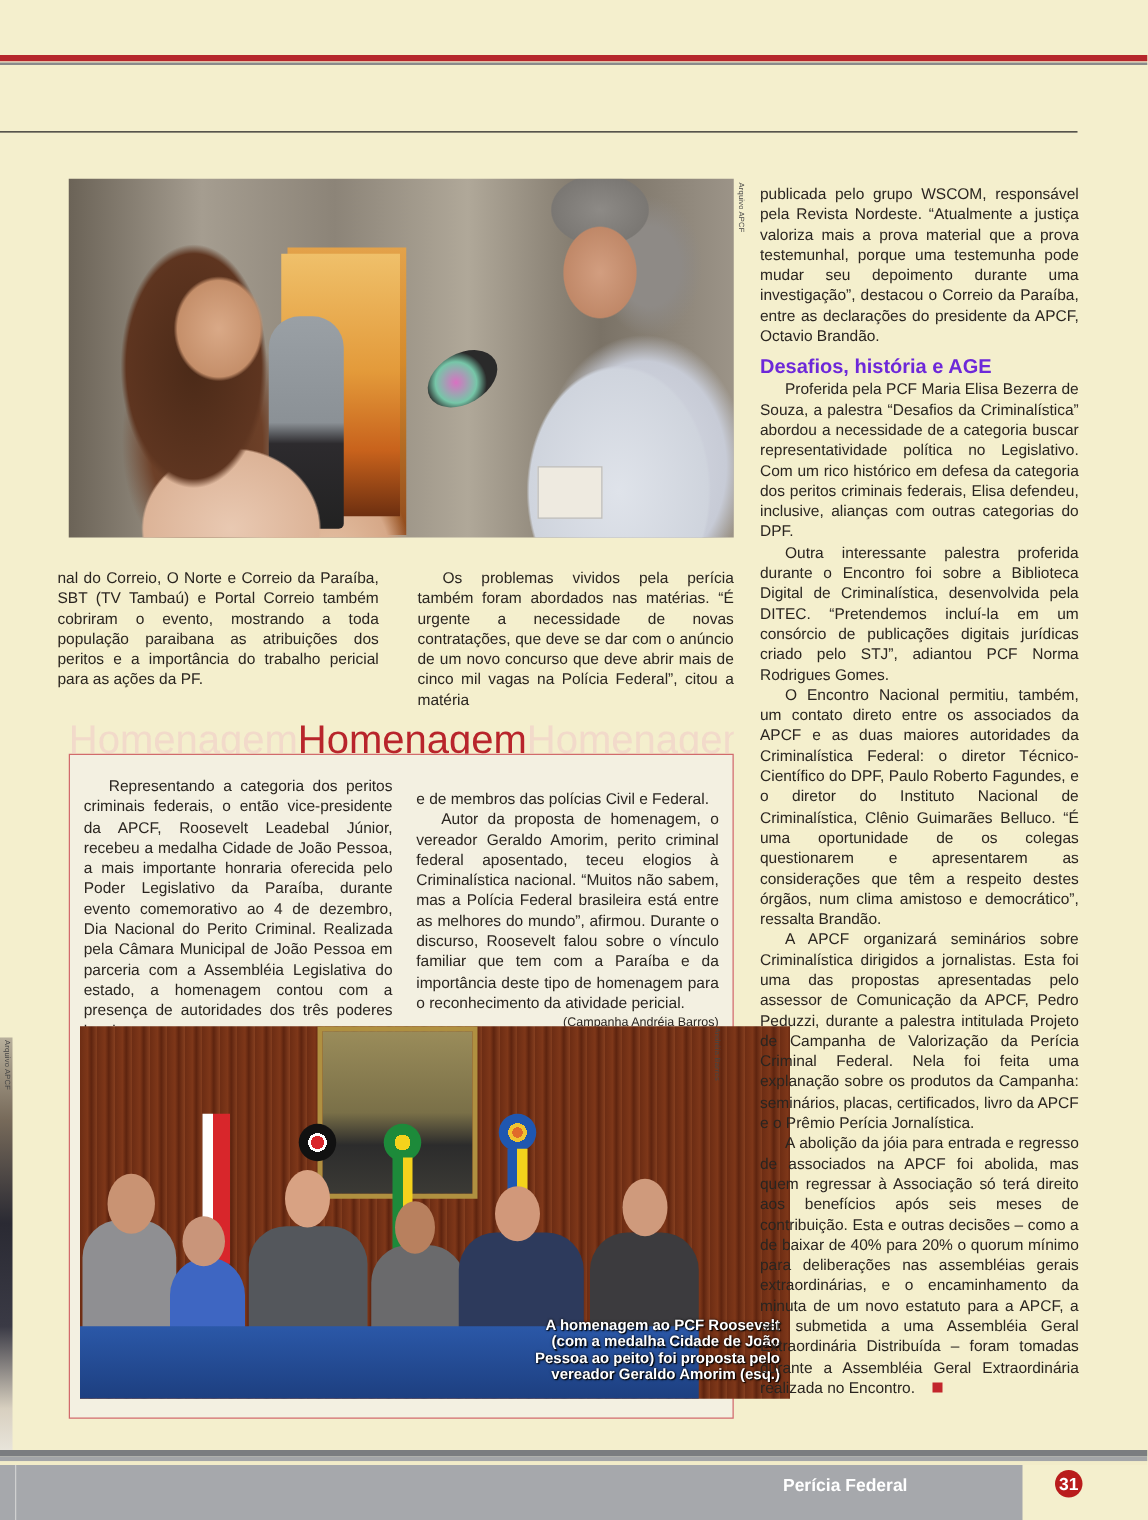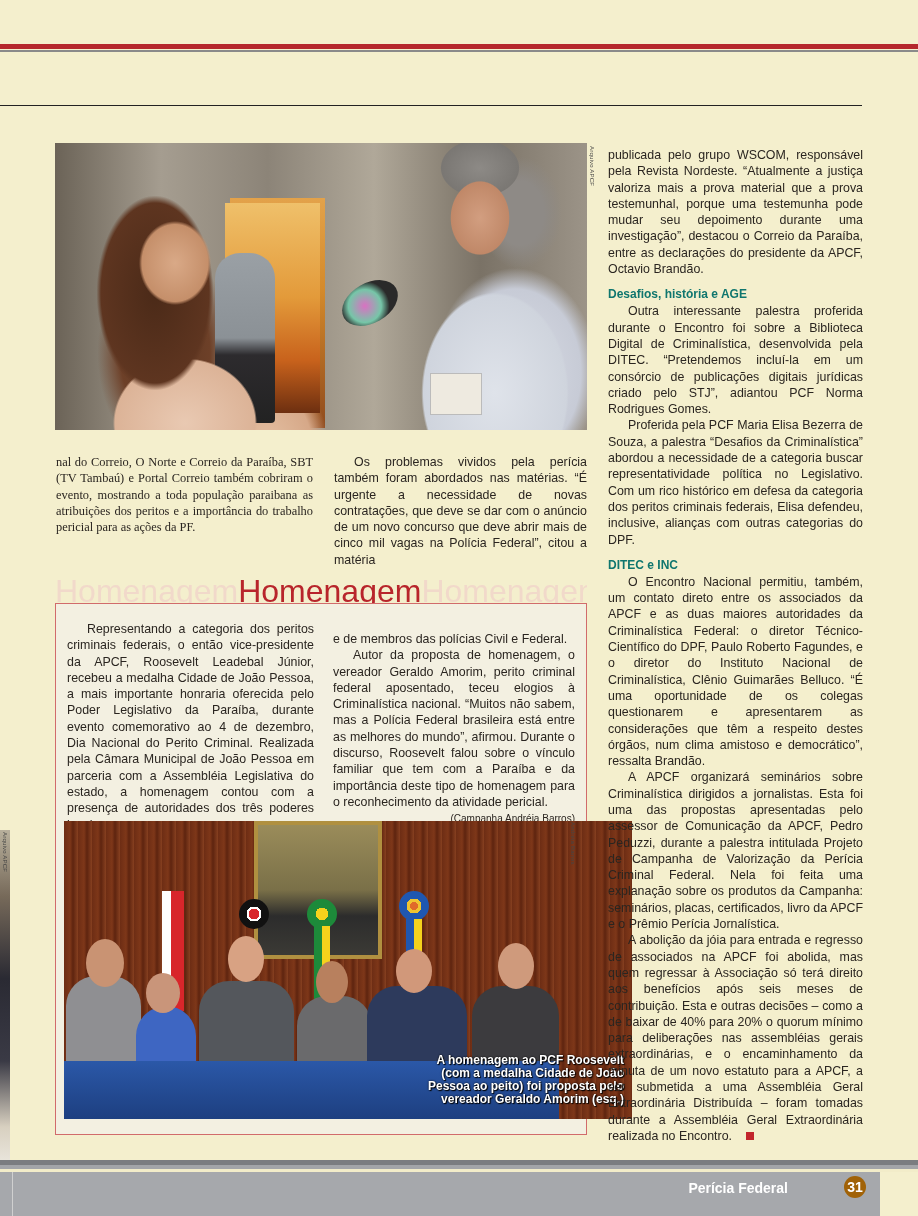--- a/index.html
+++ b/index.html
@@ -41,23 +41,23 @@
 
   .caption-overlay { position:absolute; color:#fff; font-weight:bold; font-size:12px; line-height:13px;
     text-shadow:0 0 2px #000, 1px 1px 1px #000; }
   .photo-top .caption-overlay { left:13px; top:224px; width:170px; }
 
   .credit { position:absolute; font-size:6px; color:#444; writing-mode:vertical-rl; letter-spacing:0.2px; }
 
   .col { position:absolute; font-size:12.4px; line-height:16.3px; text-align:justify; color:#2a2520; }
   .col p { margin:0; text-indent:0; }
   .col p.ind { text-indent:20px; }
-  .col h3 { margin:8px 0 0 0; font-size:12px; line-height:18px; color:#0f766e; font-weight:bold; }
+  .col h3 { margin:8px 0 0 0; font-size:16px; line-height:18px; color:#6d28d9; font-weight:bold; }
 
-  .col-left-a { left:56px; top:454px; width:257px;font-family:Liberation Serif, serif; }
+  .col-left-a { left:46px; top:454px; width:257px; }
   .col-left-b { left:334px; top:454px; width:253px; }
 
   .col-right { left:608px; top:147px; width:255px; }
   .col-right h3:first-child { margin-top:0; }
 
   .homenagem-title { position:absolute; left:55px; top:574px; width:532px; height:34px; white-space:nowrap;
     font-size:32px; line-height:34px; overflow:hidden; }
   .homenagem-title .ghost { color:#f0c8c8; opacity:0.55; }
   .homenagem-title .main { color:#b8252b; }
 
@@ -79,24 +79,24 @@
   .photo-bottom .caption-overlay { right:8px; top:233px; width:200px; text-align:right; }
 
   .end-mark { display:inline-block; width:8px; height:8px; background:#c2262c; margin-left:14px; vertical-align:0px; }
 
   .left-edge-photo { position:absolute; left:0; top:830px; width:10px; height:330px;
     background:linear-gradient(180deg,#b8b09c 0%,#776a5a 20%,#2a2a33 45%,#3a3a45 70%,#d8d0c0 90%,#e8e4da 100%); }
 
   .footer-band-dark { position:absolute; left:0; top:1160px; width:918px; height:5px; background:#7b7d80; }
   .footer-band-mid { position:absolute; left:0; top:1165px; width:918px; height:4px; background:#a3a5a8; }
   .footer-band-light { position:absolute; left:0; top:1169px; width:918px; height:3px; background:#f2ecc9; }
-  .footer { position:absolute; left:0; top:1172px; width:880px; height:44px; background:#a6a8ac; }
+  .footer { position:absolute; left:0; top:1172px; width:818px; height:44px; background:#a6a8ac; }
   .footer .mag-name { position:absolute; right:92px; top:8px; color:#fff; font-weight:bold; font-size:14px; }
   .footer .page-num { position:absolute; left:844px; top:4px; width:22px; height:22px; border-radius:50%;
-    background:#a16207; color:#fff; font-weight:bold; font-size:14px; line-height:22px; text-align:center; }
+    background:#b91c1c; color:#fff; font-weight:bold; font-size:14px; line-height:22px; text-align:center; }
   .footer .rule { position:absolute; left:12px; top:0; width:1px; height:44px; background:#d0d0d0; }
 </style>
 </head>
 <body>
 
 <div class="top-rule-red"></div>
 <div class="top-rule-grey"></div>
 <div class="header-line"></div>
 
 <div class="photo photo-top">
@@ -154,24 +154,23 @@
     <div class="desk"></div>
     <div class="caption-overlay">A homenagem ao PCF Roosevelt (com a medalha Cidade de João Pessoa ao peito) foi proposta pelo vereador Geraldo Amorim (esq.)</div>
   </div>
 </div>
 <div class="credit" style="left:570px; top:822px;">Andréia Barros</div>
 
 <div class="col col-right">
   <p>publicada pelo grupo WSCOM, responsável pela Revista Nordeste. “Atualmente a justiça valoriza mais a prova material que a prova testemunhal, porque uma testemunha pode mudar seu depoimento durante uma investigação”, destacou o Correio da Paraíba, entre as declarações do presidente da APCF, Octavio Brandão.</p>
 
   <h3>Desafios, história e AGE</h3>
+  <p class="ind">Proferida pela PCF Maria Elisa Bezerra de Souza, a palestra “Desafios da Criminalística” abordou a necessidade de a categoria buscar representatividade política no Legislativo. Com um rico histórico em defesa da categoria dos peritos criminais federais, Elisa defendeu, inclusive, alianças com outras categorias do DPF.</p>
   <p class="ind">Outra interessante palestra proferida durante o Encontro foi sobre a Biblioteca Digital de Criminalística, desenvolvida pela DITEC. “Pretendemos incluí-la em um consórcio de publicações digitais jurídicas criado pelo STJ”, adiantou PCF Norma Rodrigues Gomes.</p>
-  <p class="ind">Proferida pela PCF Maria Elisa Bezerra de Souza, a palestra “Desafios da Criminalística” abordou a necessidade de a categoria buscar representatividade política no Legislativo. Com um rico histórico em defesa da categoria dos peritos criminais federais, Elisa defendeu, inclusive, alianças com outras categorias do DPF.</p>
 
-  <h3>DITEC e INC</h3>
   <p class="ind">O Encontro Nacional permitiu, também, um contato direto entre os associados da APCF e as duas maiores autoridades da Criminalística Federal: o diretor Técnico-Científico do DPF, Paulo Roberto Fagundes, e o diretor do Instituto Nacional de Criminalística, Clênio Guimarães Belluco. “É uma oportunidade de os colegas questionarem e apresentarem as considerações que têm a respeito destes órgãos, num clima amistoso e democrático”, ressalta Brandão.</p>
 
   <p class="ind">A APCF organizará seminários sobre Criminalística dirigidos a jornalistas. Esta foi uma das propostas apresentadas pelo assessor de Comunicação da APCF, Pedro Peduzzi, durante a palestra intitulada Projeto de Campanha de Valorização da Perícia Criminal Federal. Nela foi feita uma explanação sobre os produtos da Campanha: seminários, placas, certificados, livro da APCF e o Prêmio Perícia Jornalística.</p>
   <p class="ind"><span>A abolição da jóia para entrada e regresso de associados na APCF foi abolida, mas quem regressar à Associação só terá direito aos benefícios após seis meses de contribuição. Esta e outras decisões – como a de baixar de 40% para 20% o quorum mínimo para deliberações nas assembléias gerais extraordinárias, e o encaminhamento da minuta de um novo estatuto para a APCF, a ser submetida a uma Assembléia Geral Extraordinária Distribuída – foram tomadas durante a Assembléia Geral Extraordinária realizada no Encontro.</span><span class="end-mark"></span></p>
 </div>
 
 <div class="left-edge-photo"></div>
 <div class="credit" style="left:2px; top:832px;">Arquivo APCF</div>
 
 <div class="footer-band-dark"></div>

